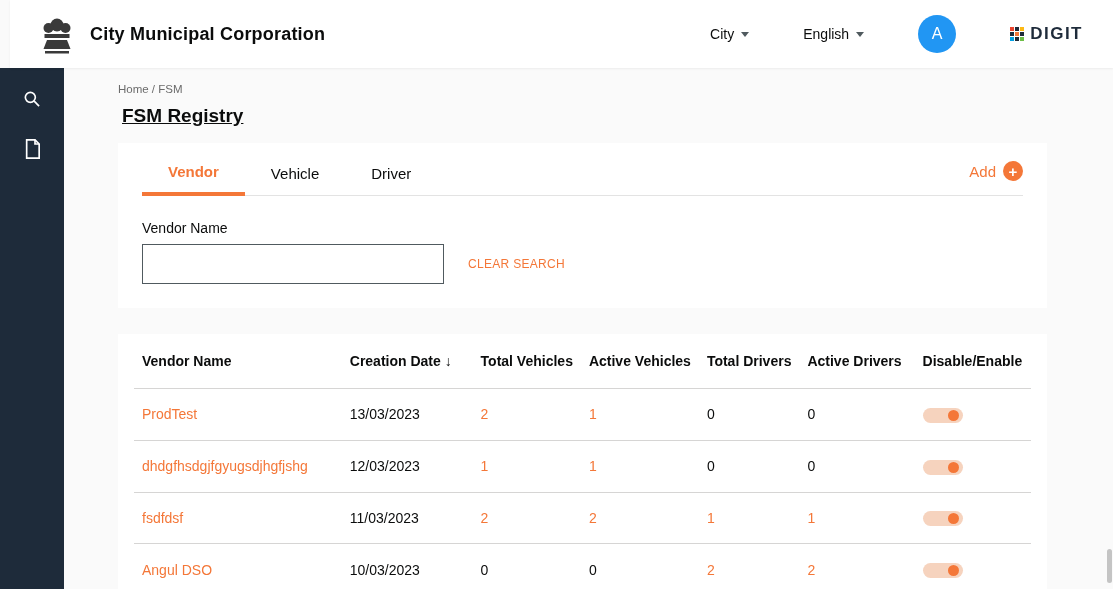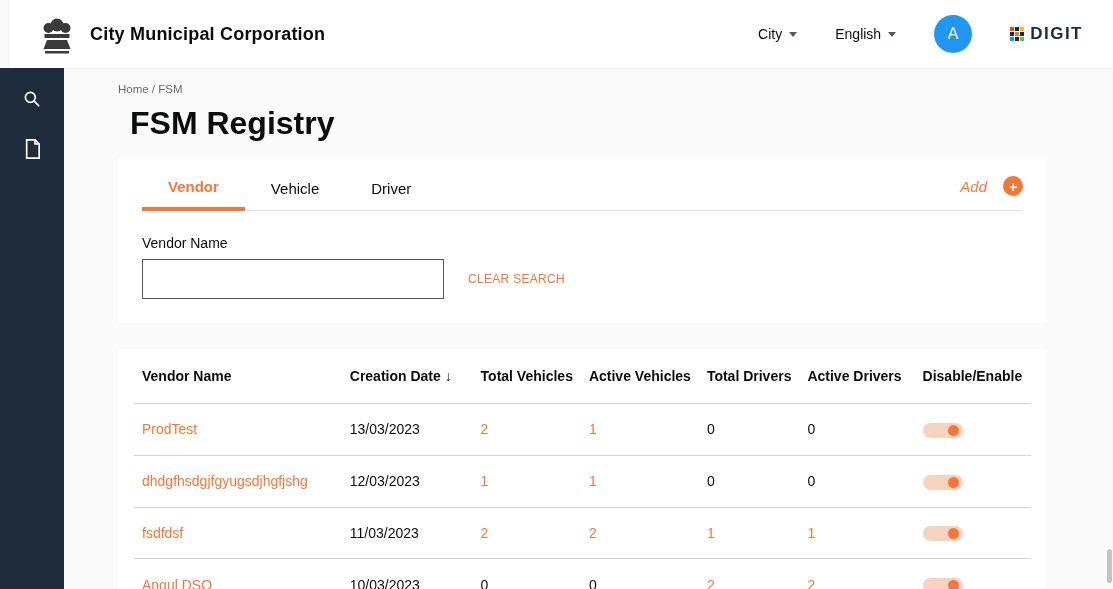--- a/index.html
+++ b/index.html
@@ -10,50 +10,50 @@
   }
 
   
   .topbar {
     position:absolute; top:0; left:10px; right:0; height:68px; background:#fff;
     display:flex; align-items:center; padding:0 30px; z-index:3;
     box-shadow:0 1px 2px rgba(0,0,0,.06);
   }
   .emblem { display:flex; align-items:center; }
   .app-title { font-size:18px; font-weight:bold; margin-left:16px; letter-spacing:.2px; }
-  .topbar-right { margin-left:auto; display:flex; align-items:center; gap:38px; }
+  .topbar-right { margin-left:auto; display:flex; align-items:center; gap:54px; }
   .dropdown { display:flex; align-items:center; gap:7px; font-size:14px; cursor:pointer; }
   .caret { width:0; height:0; border-left:4px solid transparent; border-right:4px solid transparent; border-top:5px solid #505a5f; }
   .avatar {
     width:38px; height:38px; border-radius:50%; background:#2196f3; color:#fff;
     display:flex; align-items:center; justify-content:center; font-size:16px; cursor:pointer;
   }
   .brand { display:flex; align-items:center; gap:6px; font-weight:bold; font-size:17px; letter-spacing:1.5px; color:#1e2b3a; }
   .brand-dots { display:grid; grid-template-columns:repeat(3, 4px); grid-gap:1px; }
   .brand-dots span { width:4px; height:4px; display:block; }
 
   
   .sidebar {
     position:absolute; top:68px; left:0; bottom:0; width:64px; background:#1e2b3a;
     display:flex; flex-direction:column; align-items:center; padding-top:20px; gap:28px; z-index:2;
   }
   .side-icon { width:22px; height:22px; display:flex; align-items:center; justify-content:center; cursor:pointer; }
 
   
   .main { position:absolute; top:68px; left:64px; right:0; bottom:0; padding:14px 66px 0 54px; overflow:hidden; }
   .breadcrumb { font-size:11.5px; color:#6b6b6b; margin-top:1px; }
-  .page-title { font-size:32px; font-weight:bold; margin:10px 12px 16px; }
+  .page-title { font-size:19px; font-weight:bold; margin:10px 4px 16px;text-decoration:underline; }
 
   .card { background:#fff; }
   .card-tabs { padding:4px 24px 24px; }
 
   .tabs-row { display:flex; align-items:center; border-bottom:1px solid #e3e3e3; }
   .tab { padding:16px 26px 12px; font-size:15px; cursor:pointer; color:#0b0c0c; }
   .tab.active { color:#f47738; font-weight:bold; border-bottom:4px solid #f47738; margin-bottom:-1px; }
-  .add-btn { margin-left:auto; display:flex; align-items:center; gap:16px; color:#f47738; font-size:15px; cursor:pointer;font-style:italic; }
+  .add-btn { margin-left:auto; display:flex; align-items:center; gap:7px; color:#f47738; font-size:15px; cursor:pointer; }
   .add-icon {
     width:20px; height:20px; border-radius:50%; background:#f47738; color:#fff;
     display:flex; align-items:center; justify-content:center; font-size:15px; line-height:1; font-weight:bold;
   }
 
   .filter-label { font-size:14px; margin:24px 0 8px; }
   .filter-row { display:flex; align-items:center; }
   .text-input { width:302px; height:40px; border:1px solid #505a5f; background:#fff; padding:0 8px; font-size:14px; outline:none; }
   .search-btn {
     width:166px; height:40px; margin-left:12px; background:#f47738; color:#fff; border:none;

